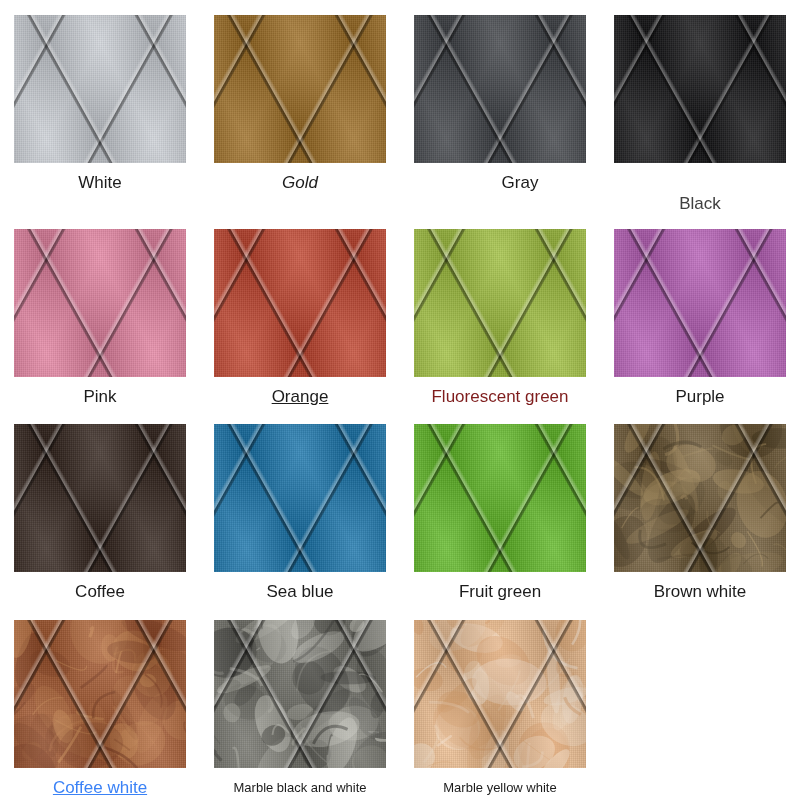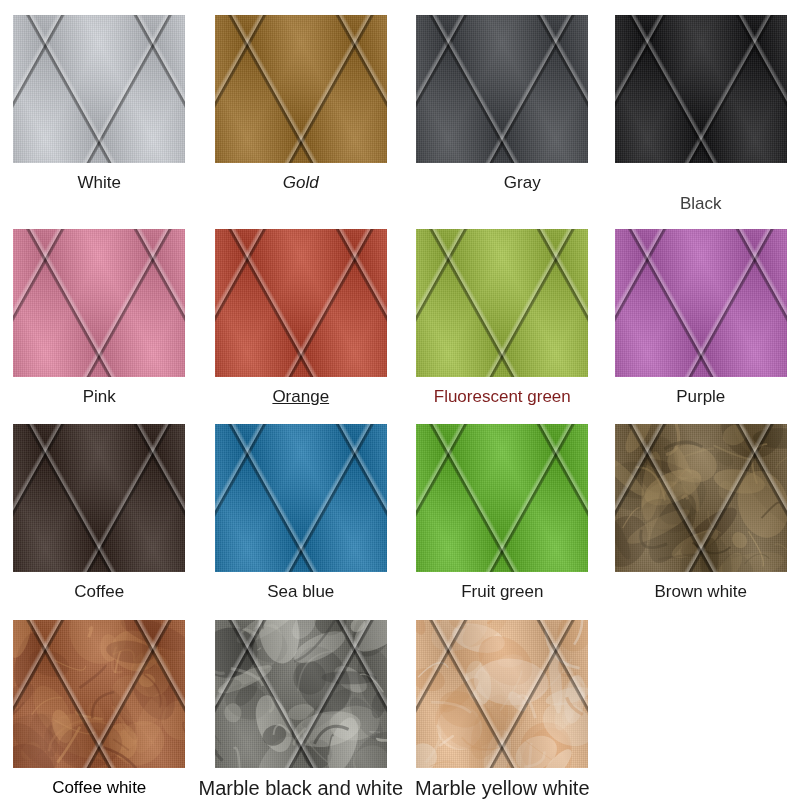--- a/index.html
+++ b/index.html
@@ -104,21 +104,21 @@
   .swatch.mottled .mottle { opacity: 1; }
 
   .label {
     margin-top: 10px;
     color: #1c1c1c;
     font-size: 17px;
     line-height: 20px;
     white-space: nowrap;
     text-align: center;
   }
-  .label.small { font-size: 20px; }
+  .label.small { font-size: 13px; }
 </style>
 </head>
 <body style="background: rgb(255, 255, 255);">
 
 <div id="grid">
     <div class="cell">
       <div class="swatch" style="background-color: rgb(204, 208, 214);">
         <div class="base" style="background-color: transparent;"></div>
         <div class="mottle"></div>
         <div class="puff"></div>
@@ -335,21 +335,21 @@
             <path d="M126.5,42.7 Q129.1,23.8 104.2,36.1" stroke="#cc8a52" stroke-width="2.0" fill="none" opacity="0.19"></path>
             <path d="M136.9,57.1 Q158.0,70.9 153.9,91.8" stroke="#76351a" stroke-width="1.9" fill="none" opacity="0.42"></path>
             <path d="M46.5,149.3 Q57.8,133.9 70.2,111.6" stroke="#cc8a52" stroke-width="2.7" fill="none" opacity="0.54"></path>
             <path d="M37.7,137.5 Q39.1,115.2 73.3,104.9" stroke="#cc8a52" stroke-width="2.6" fill="none" opacity="0.22"></path>
             <path d="M105.9,75.4 Q80.9,80.0 83.0,103.0" stroke="#76351a" stroke-width="2.7" fill="none" opacity="0.50"></path>
             <path d="M80.0,10.7 Q85.0,2.8 79.3,18.1" stroke="#cc8a52" stroke-width="3.3" fill="none" opacity="0.51"></path>
           </svg></div>
         <div class="puff"></div>
         <div class="seams"></div>
       </div>
-      <div class="label" style="color: #000000;">Coffee white</div>
+      <div class="label" style="color: #3b82f6; text-decoration: underline;">Coffee white</div>
     </div>
     <div class="cell">
       <div class="swatch mottled" style="background-color: rgb(110, 110, 102);">
         <div class="base" style="background-color: transparent;"></div>
         <div class="mottle"><svg xmlns="http://www.w3.org/2000/svg" viewBox="0 0 180 155" preserveAspectRatio="none" width="100%" height="100%">
             <ellipse cx="165.6" cy="11.0" rx="19.4" ry="28.5" transform="rotate(25 165.6 11.0)" fill="#2a2a26" opacity="0.27"></ellipse>
             <ellipse cx="90.1" cy="96.4" rx="13.8" ry="8.1" transform="rotate(168 90.1 96.4)" fill="#d6d6cc" opacity="0.27"></ellipse>
             <ellipse cx="32.9" cy="77.0" rx="15.5" ry="7.7" transform="rotate(130 32.9 77.0)" fill="#2a2a26" opacity="0.24"></ellipse>
             <ellipse cx="54.0" cy="4.6" rx="35.8" ry="9.9" transform="rotate(150 54.0 4.6)" fill="#d6d6cc" opacity="0.28"></ellipse>
             <ellipse cx="33.5" cy="85.7" rx="18.0" ry="23.4" transform="rotate(109 33.5 85.7)" fill="#2a2a26" opacity="0.17"></ellipse>

